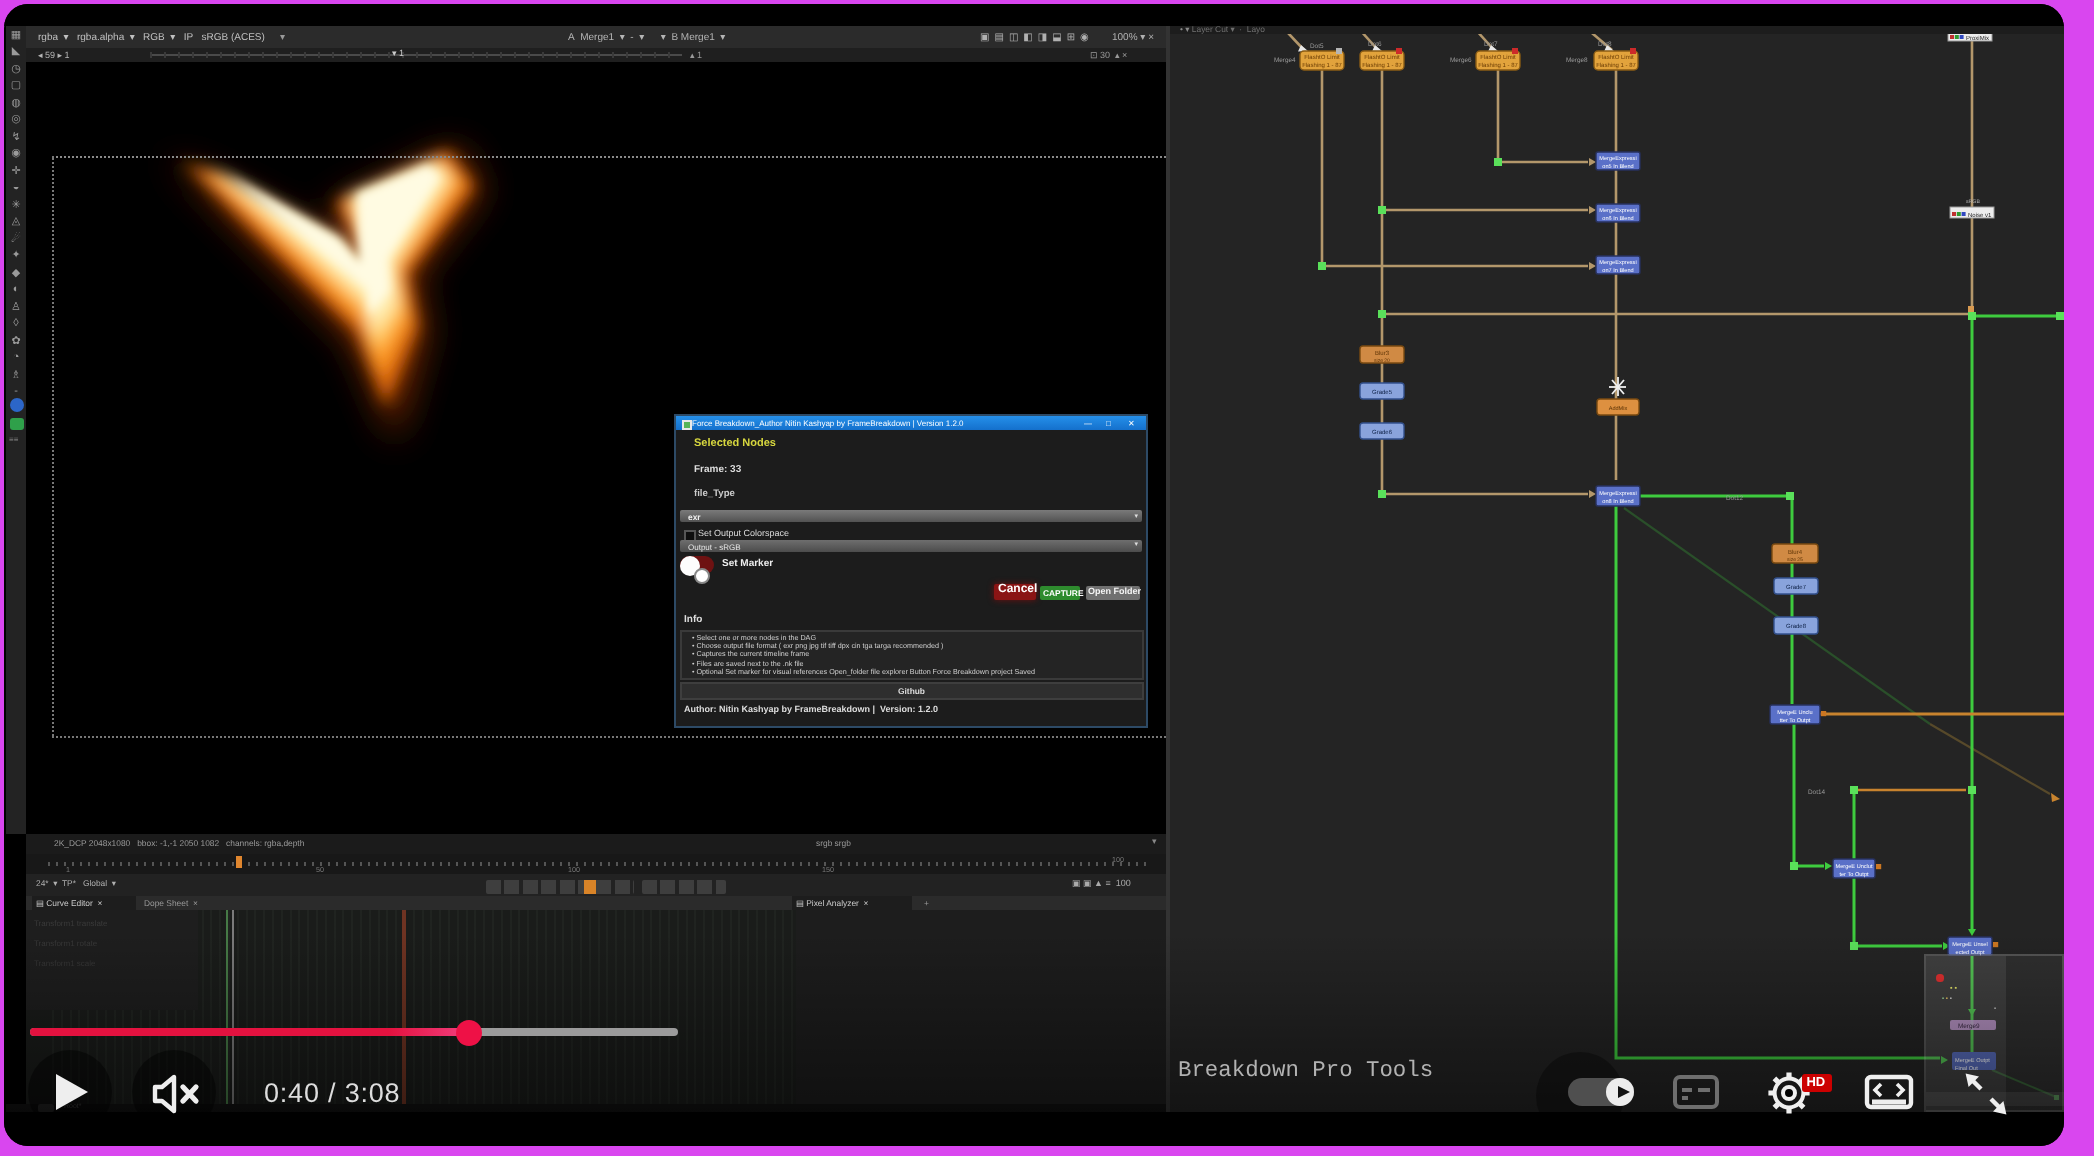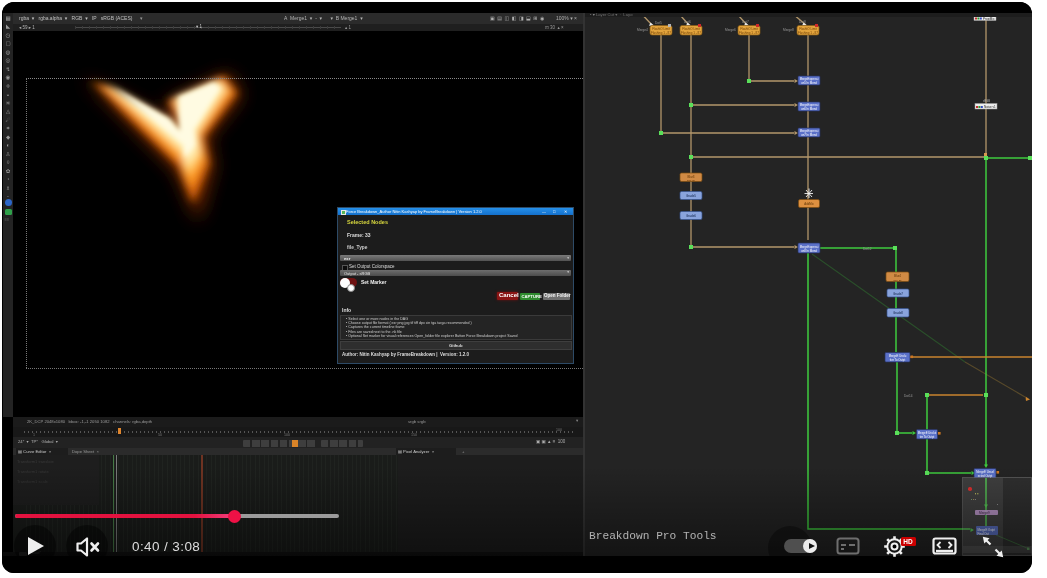--- a/index.html
+++ b/index.html
@@ -1,16 +1,16 @@
 <!DOCTYPE html>
 <html><head>
 <meta charset="utf-8">
 <style>
   html,body{margin:0;padding:0;background:#161616;}
-  #root{position:relative;width:1047px;height:578px;background:#ffffff;overflow:hidden;font-family:"Liberation Sans",sans-serif;}
+  #root{position:relative;width:1047px;height:578px;background:#d946ef;overflow:hidden;font-family:"Liberation Sans",sans-serif;}
   #player{position:absolute;left:2px;top:2px;width:1030px;height:571px;background:#000;border-radius:12px;overflow:hidden;}
   #content{position:absolute;left:-2px;top:-2px;width:1047px;height:578px;}
   .abs{position:absolute;}
   .t{position:absolute;white-space:nowrap;}
 </style>
 </head>
 <body>
 <div id="root">
 <div id="player">
 <div id="content">

